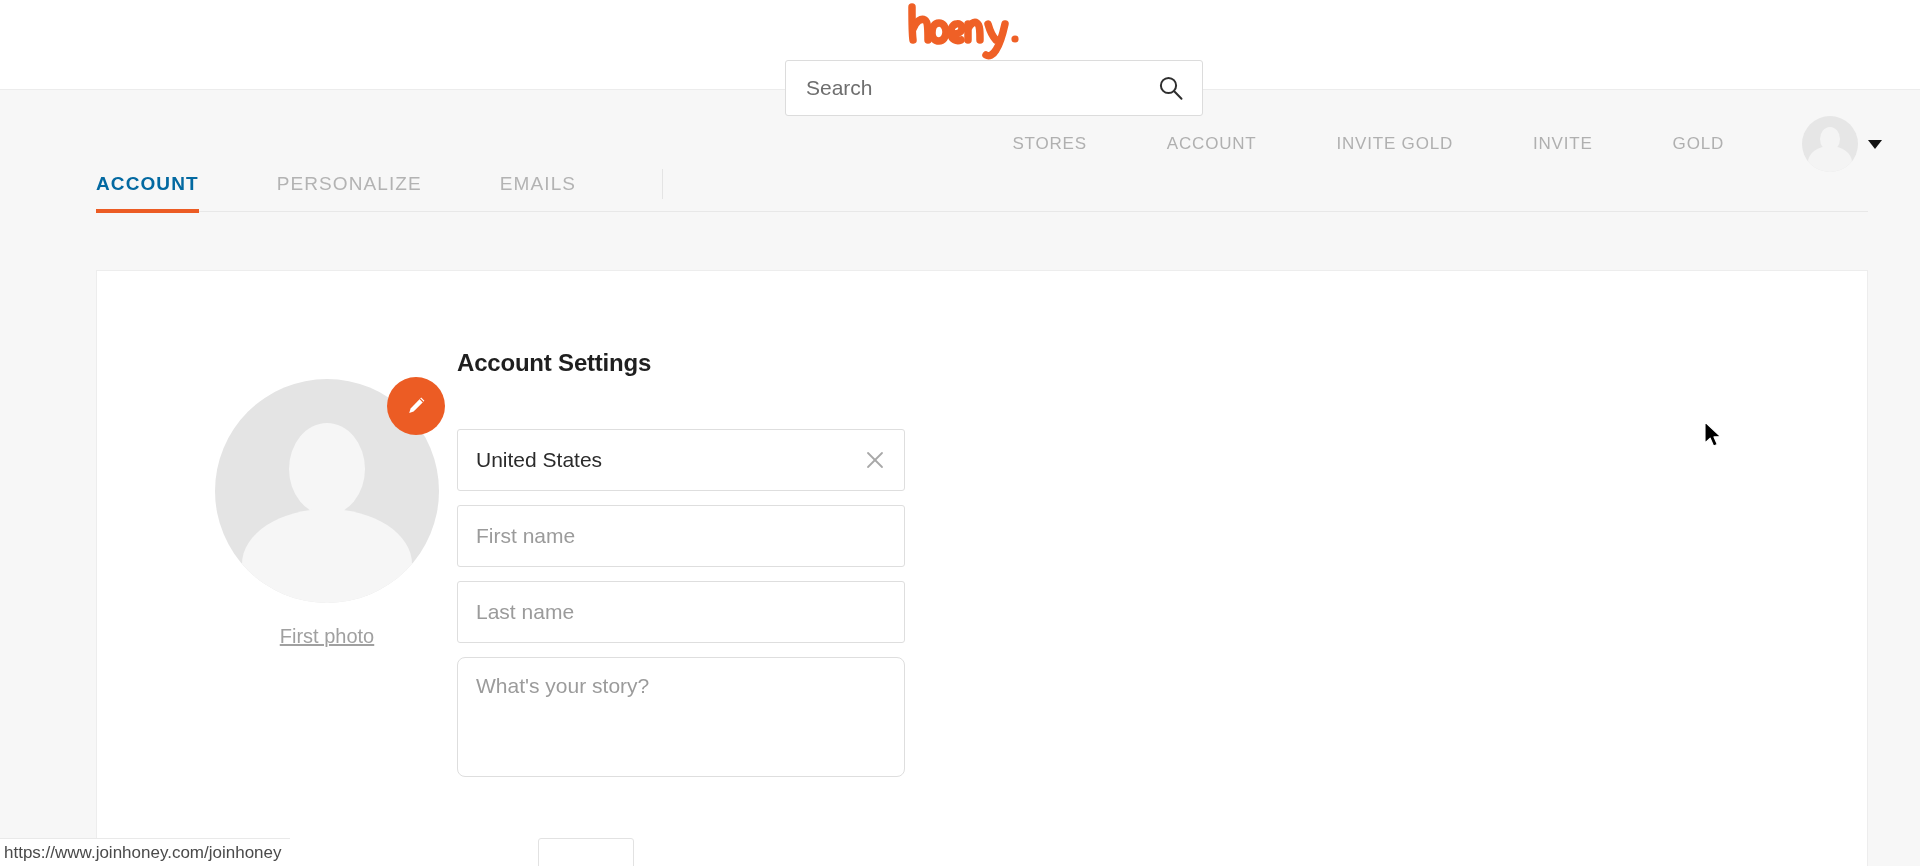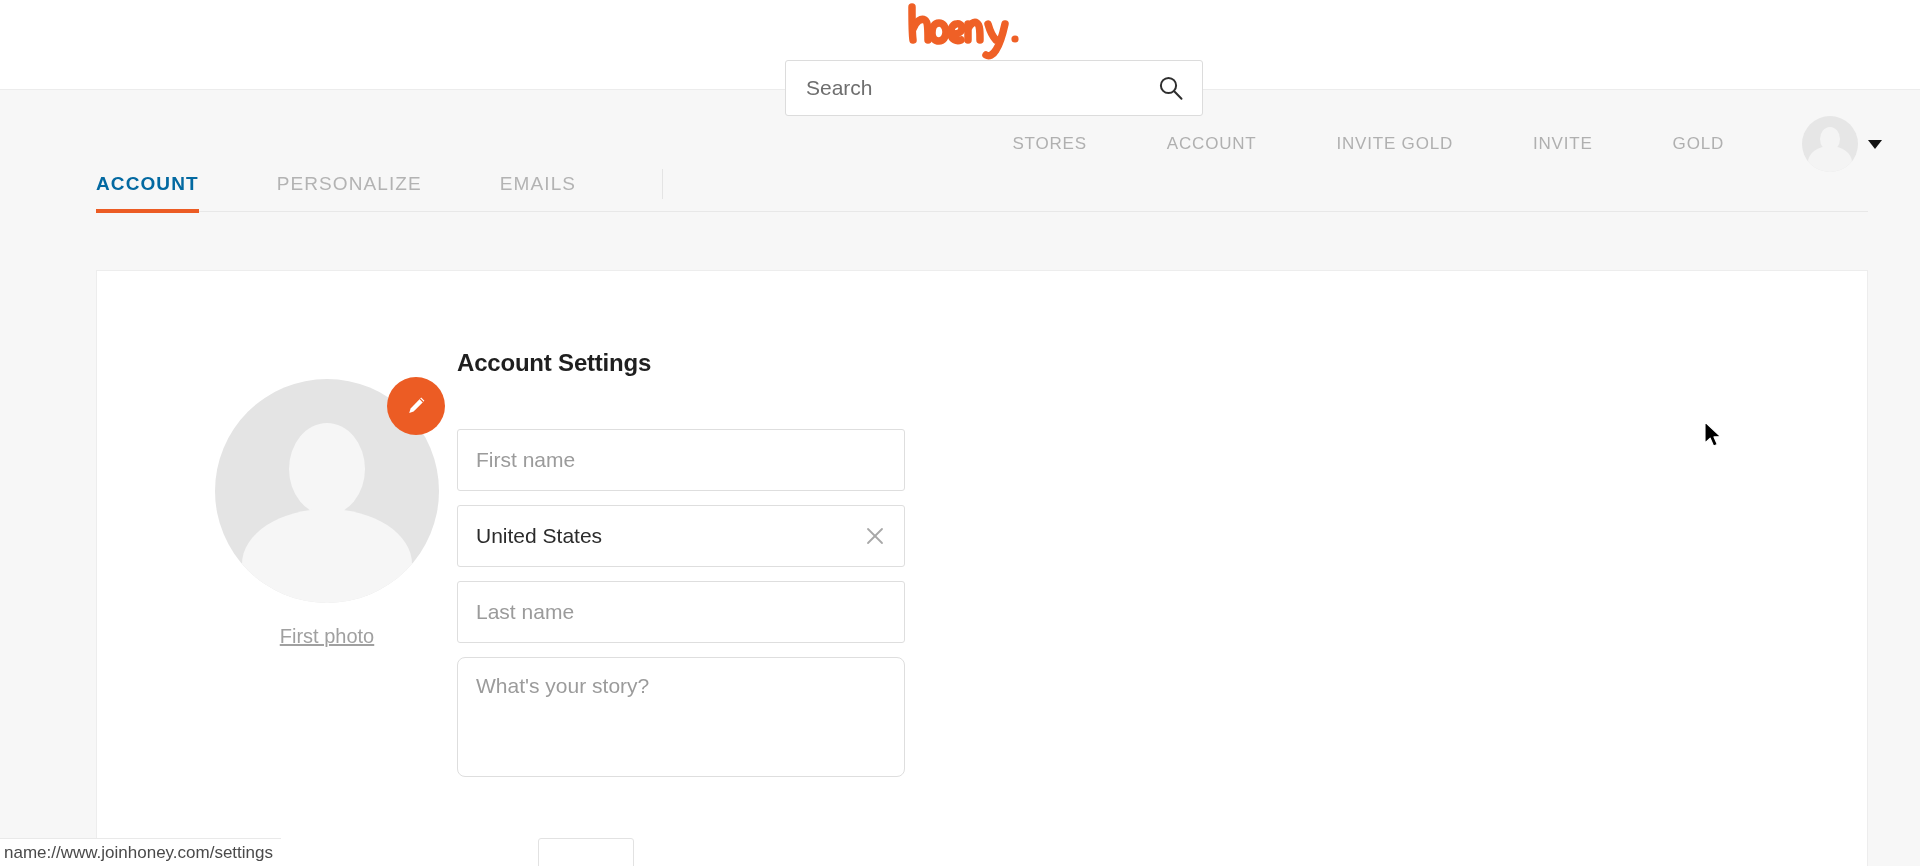--- a/index.html
+++ b/index.html
@@ -376,44 +376,44 @@
         </svg>
       </div>
     </div>
     <a class="delete-photo">First photo</a>
   </div>
 
   <div class="form-col">
     <h1 class="page-title">Account Settings</h1>
 
     <div class="field">
-      <input type="text" placeholder="First name" style="">
-    </div>
-
-    <div class="field">
       <input type="text" placeholder="Country" value="United States" style="">
       <span class="clear-icon">
         <svg width="22" height="22" viewBox="0 0 22 22">
           <line x1="4" y1="4" x2="18" y2="18" stroke="#a8a8a8" stroke-width="1.8" stroke-linecap="round"></line>
           <line x1="18" y1="4" x2="4" y2="18" stroke="#a8a8a8" stroke-width="1.8" stroke-linecap="round"></line>
         </svg>
       </span>
     </div>
 
     <div class="field">
+      <input type="text" placeholder="First name" style="">
+    </div>
+
+    <div class="field">
       <input type="text" placeholder="Last name" style="">
     </div>
 
     <div class="textarea-field">
       <textarea placeholder="What's your story?" style=""></textarea>
     </div>
   </div>
 </div>
 
 <div class="ghost-box"></div>
 
-<div class="status-bar">name://www.joinhoney.com/settings</div>
+<div class="status-bar">https://www.joinhoney.com/joinhoney</div>
 
 <div class="cursor">
   <svg width="22" height="30" viewBox="0 0 22 30">
     <path d="M2,2 L2,23 L7.2,18.2 L10.6,26 L14.2,24.4 L10.9,16.9 L17.5,16.5 Z" fill="#000000" stroke="#ffffff" stroke-width="1.1" stroke-linejoin="round"></path>
   </svg>
 </div>
 
 </body></html>

